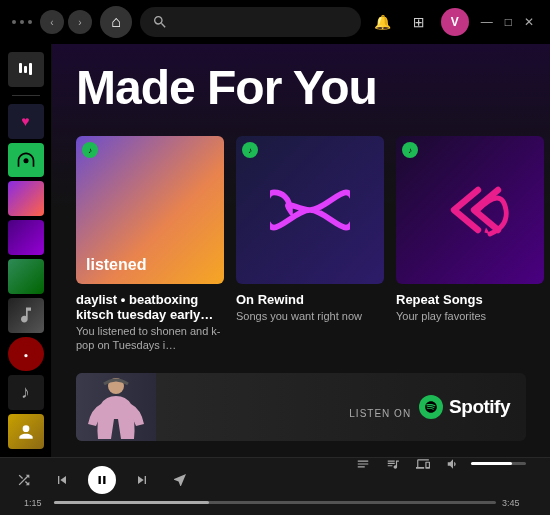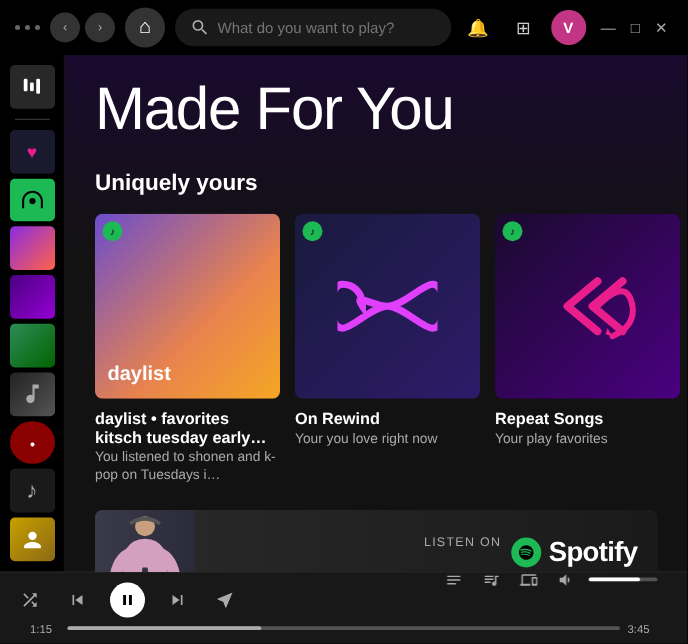--- a/index.html
+++ b/index.html
@@ -111,21 +111,21 @@
       flex: 1;
       background: #121212;
       background: linear-gradient(180deg, #1a0a2e 0%, #121212 40%);
       overflow-y: auto;
       padding: 20px 24px;
     }
     .main-content::-webkit-scrollbar { display: none; }
 
     .page-title {
       font-size: 48px;
-      font-weight: 400;
+      font-weight: 700;
       color: #fff;
       letter-spacing: -1px;
       margin-bottom: 24px;
       line-height: 1;
     }
 
     .section-title {
       font-size: 18px;
       font-weight: 700;
       color: #fff;
@@ -205,39 +205,39 @@
     }
     .banner-woman {
       width: 80px; height: 68px;
       display: flex; align-items: center; justify-content: center;
       background: linear-gradient(90deg, #3a3a4a, #2a2a3a);
       flex-shrink: 0;
     }
     .banner-text {
       flex: 1;
       display: flex;
-      align-items: flex-start;
+      align-items: flex-end;
       justify-content: flex-end;
       padding-right: 16px;
       gap: 8px;
     }
     .listen-on-text {
       font-size: 10px; color: #aaa; letter-spacing: 1px; text-transform: uppercase;
     }
     .spotify-full-logo {
       display: flex; align-items: center; gap: 6px;
     }
     .spotify-circle {
       width: 24px; height: 24px;
       background: #1db954; border-radius: 50%;
       display: flex; align-items: center; justify-content: center;
       font-size: 11px; font-weight: 900; color: #000;
     }
     .spotify-wordmark {
-      font-size: 22px; font-weight: 900; color: #fff; letter-spacing: -0.5px;
+      font-size: 19px; font-weight: 900; color: #fff; letter-spacing: -0.5px;
     }
 
     
     .bottom-bar {
       height: 58px;
       background: #181818;
       border-top: 1px solid #282828;
       display: flex;
       flex-direction: column;
       justify-content: center;
@@ -316,21 +316,20 @@
   </div>
   <div class="nav-arrows">
     <div class="nav-btn">‹</div>
     <div class="nav-btn">›</div>
   </div>
   <div class="home-btn">⌂</div>
   <div class="search-bar">
     <svg class="svg-icon" viewBox="0 0 24 24">
         <path d="M15.5 14h-.79l-.28-.27A6.471 6.471 0 0 0 16 9.5 6.5 6.5 0 1 0 9.5 16c1.61 0 3.09-.59 4.23-1.57l.27.28v.79l5 4.99L20.49 19l-4.99-5zm-6 0C7.01 14 5 11.99 5 9.5S7.01 5 9.5 5 14 7.01 14 9.5 11.99 14 9.5 14z" fill="#aaa"></path>
       </svg>
-    <input type="text" placeholder="What do you want to play?" style="">
   </div>
   <div class="top-right-icons">
     <div class="icon-btn">🔔</div>
     <div class="icon-btn">⊞</div>
     <div class="avatar">V</div>
     <div class="window-controls">
       <div class="win-btn">—</div>
       <div class="win-btn">□</div>
       <div class="win-btn">✕</div>
     </div>
@@ -374,46 +373,45 @@
       <svg width="20" height="20" viewBox="0 0 24 24" fill="white">
           <circle cx="12" cy="8" r="4"></circle>
           <path d="M12 14c-5 0-8 2.5-8 4v2h16v-2c0-1.5-3-4-8-4z"></path>
         </svg>
     </div>
   </div>
 
   <div class="main-content">
     <h1 class="page-title">Made For You</h1>
 
-    <div class="section-title">Uniquely yours</div>
 
     <div class="cards-row">
 
       <div class="card">
         <div class="card-image">
           <div class="daylist-bg">
-            <span class="daylist-label">daylist</span>
+            <span class="daylist-label">listened</span>
           </div>
           <div class="spotify-logo-card">♪</div>
         </div>
-        <div class="card-name">daylist • favorites kitsch tuesday early…</div>
+        <div class="card-name">daylist • beatboxing kitsch tuesday early…</div>
         <div class="card-desc">You listened to shonen and k-pop on Tuesdays i…</div>
       </div>
 
       <div class="card">
         <div class="card-image">
           <div class="on-repeat-bg">
             <svg width="80" height="80" viewBox="0 0 100 60">
               <path d="M25 30 C25 15, 15 8, 5 8 C-10 8, -10 52, 5 52 C15 52, 35 30, 50 30 C65 30, 85 52, 95 52 C110 52, 110 8, 95 8 C85 8, 65 30, 50 30 C35 30, 15 15, 25 30Z" fill="none" stroke="#e040fb" stroke-width="7" stroke-linecap="round"></path>
             </svg>
           </div>
           <div class="spotify-logo-card">♪</div>
         </div>
         <div class="card-name">On Rewind</div>
-        <div class="card-desc">Your you love right now</div>
+        <div class="card-desc">Songs you want right now</div>
       </div>
 
       <div class="card">
         <div class="card-image">
           <div class="repeat-rewind-bg">
             <svg width="80" height="70" viewBox="0 0 100 80">
 
               <path d="M60 15 L30 40 L60 65" fill="none" stroke="#e91e8c" stroke-width="8" stroke-linecap="round" stroke-linejoin="round"></path>
               <path d="M85 15 L55 40 L85 65" fill="none" stroke="#e91e8c" stroke-width="8" stroke-linecap="round" stroke-linejoin="round"></path>
 

